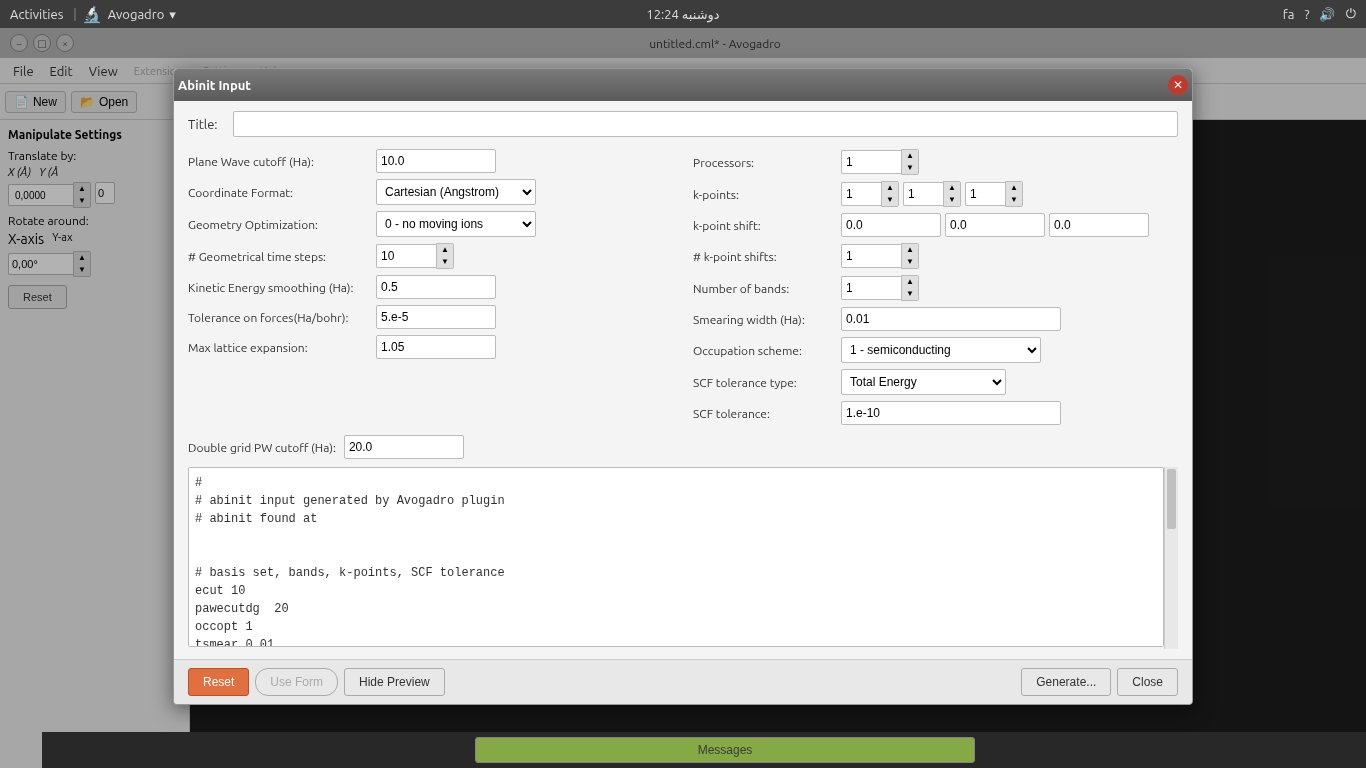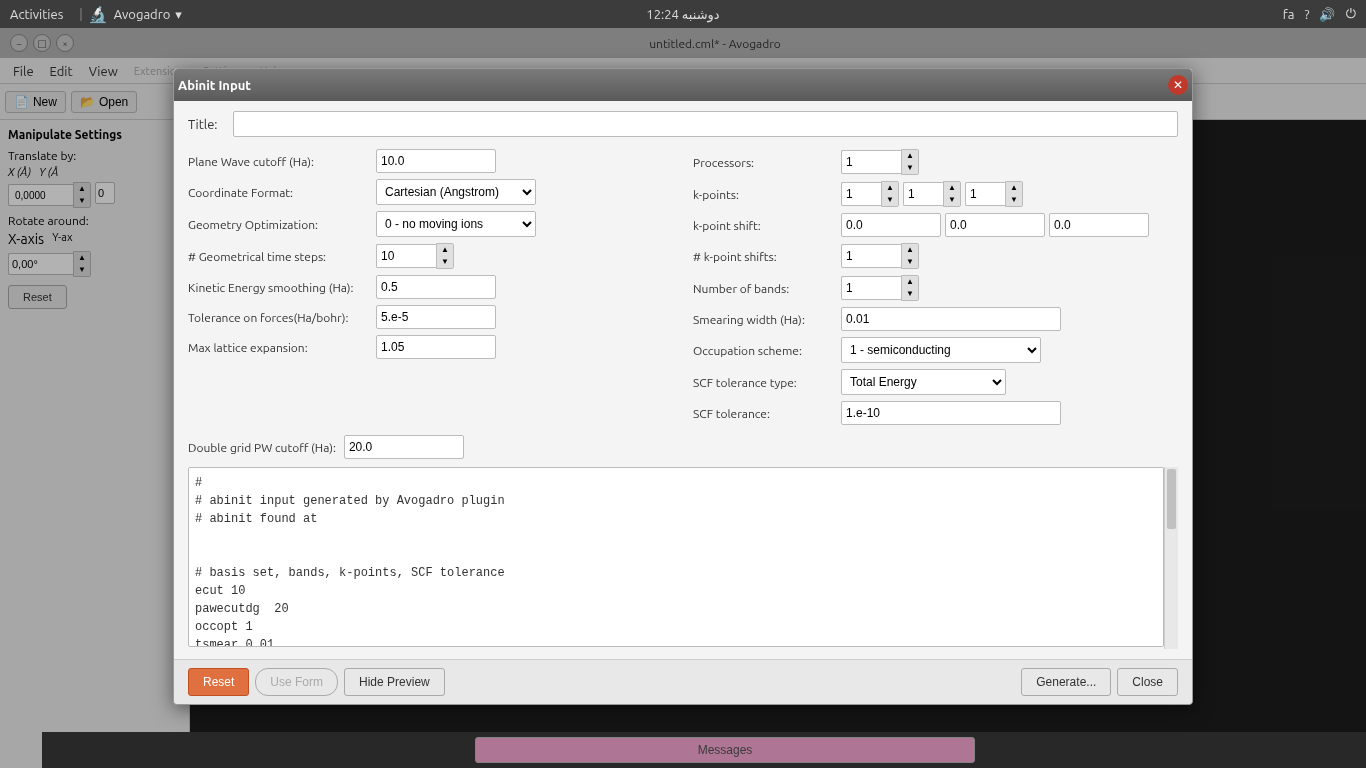--- a/index.html
+++ b/index.html
@@ -20,21 +20,21 @@
       display: flex;
       align-items: center;
       padding: 0 10px;
       color: #ddd;
       font-size: 13px;
       position: absolute;
       top: 0; left: 0; right: 0;
       z-index: 100;
     }
     .system-bar .activities {
-      margin-right: 10px;
+      margin-right: 4px;
       cursor: pointer;
     }
     .system-bar .app-name {
       display: flex;
       align-items: center;
       gap: 5px;
     }
     .system-bar .clock {
       position: absolute;
       left: 50%;
@@ -414,21 +414,21 @@
       left: 42px;
       right: 0;
       height: 36px;
       display: flex;
       align-items: center;
       justify-content: center;
     }
     .messages-btn {
       width: 500px;
       height: 26px;
-      background: #f9a8d4;
+      background: #bef264;
       border: 1px solid #bbb;
       border-radius: 3px;
       cursor: pointer;
       font-size: 12px;
       color: #555;
       display: flex;
       align-items: center;
       justify-content: center;
     }
 

